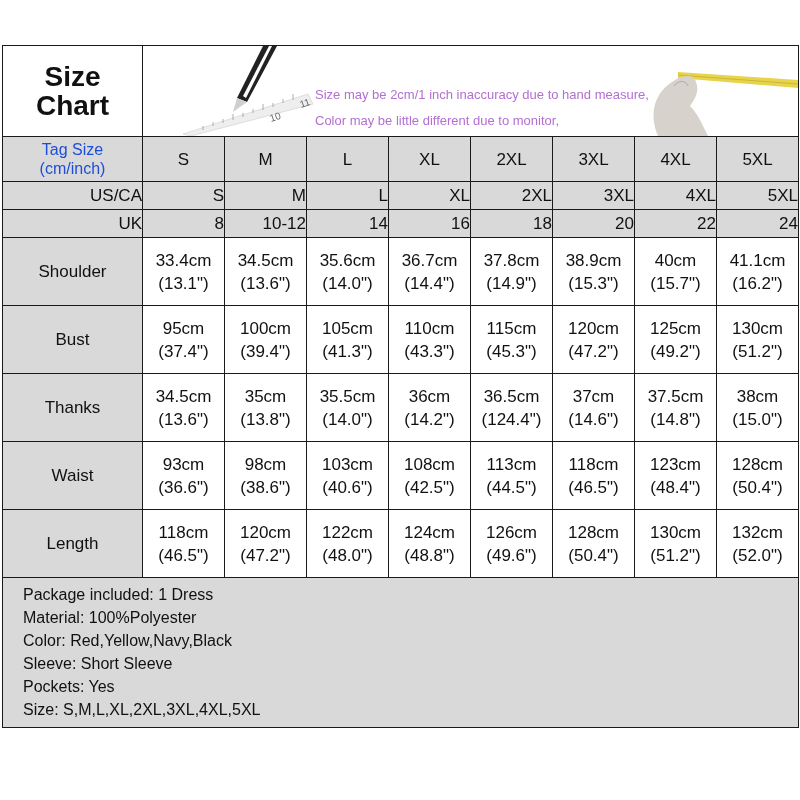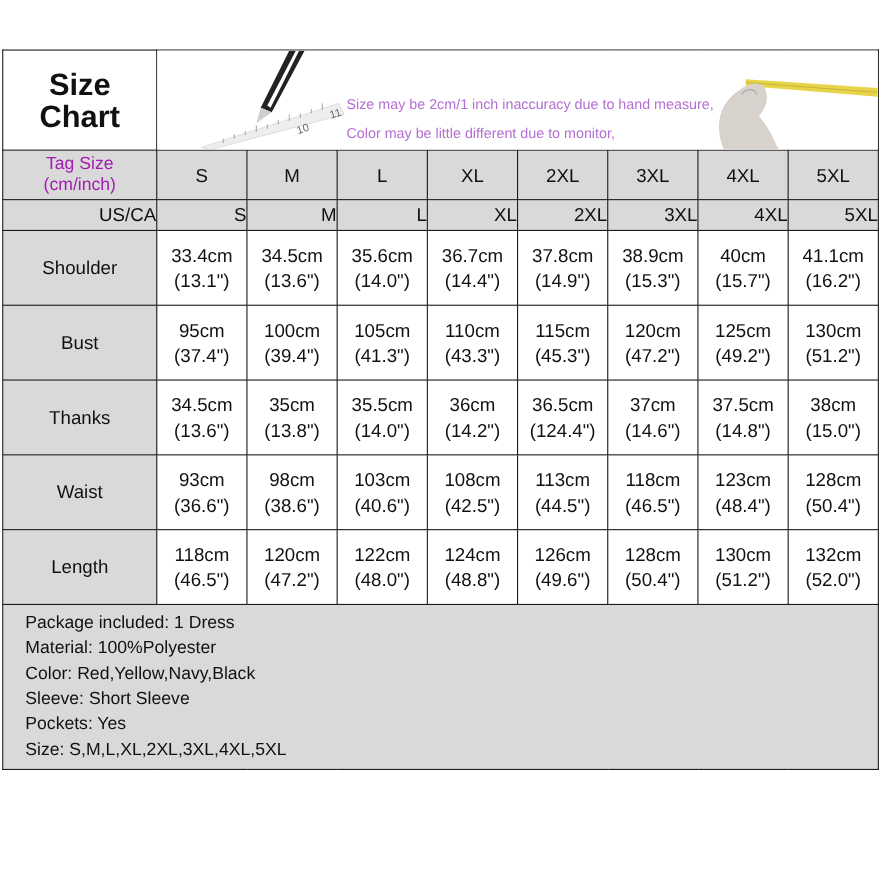--- a/index.html
+++ b/index.html
@@ -11,21 +11,21 @@
        padding: 0; font-size: 17px; line-height: 23px; }
   col.first { width: 140px; }
   col.sz { width: 82px; }
   .gray { background: #d9d9d9; }
   .white { background: #ffffff; }
   .title-cell { height: 90px; font-weight: bold; font-size: 28px; line-height: 29px; background: #fff; }
   .banner { position: relative; height: 90px; background: #fff; overflow: hidden; text-align: left; }
   .banner-notes { position: absolute; left: 172px; top: 12px; color: #b36fd1; font-size: 13px; line-height: 26px; margin-top: 24px; }
   .pencil { position: absolute; left: 30px; top: 0; width: 140px; height: 90px; }
   .hand { position: absolute; right: 0; top: 6px; width: 160px; height: 84px; }
-  .tag-label { color: #a21caf; font-size: 16px; line-height: 19px; }
+  .tag-label { color: #1d4ed8; font-size: 16px; line-height: 19px; }
   .row-tag td { height: 44px; }
   .row-small td { height: 27px; text-align: right; }
   .row-meas td { height: 67px; }
   .info { background: #d9d9d9; text-align: left; padding: 5px 0 6px 20px; font-size: 16px; line-height: 23px; }
   .info div { white-space: nowrap; }
 </style>
 </head>
 <body>
 
 <div class="chart">
@@ -101,20 +101,31 @@
           <td class="gray">US/CA</td>
           <td class="gray">S</td>
           <td class="gray">M</td>
           <td class="gray">L</td>
           <td class="gray">XL</td>
           <td class="gray">2XL</td>
           <td class="gray">3XL</td>
           <td class="gray">4XL</td>
           <td class="gray">5XL</td>
         </tr>
+        <tr class="row-small">
+          <td class="gray">UK</td>
+          <td class="gray">8</td>
+          <td class="gray">10-12</td>
+          <td class="gray">14</td>
+          <td class="gray">16</td>
+          <td class="gray">18</td>
+          <td class="gray">20</td>
+          <td class="gray">22</td>
+          <td class="gray">24</td>
+        </tr>
         <tr class="row-meas">
           <td class="gray">Shoulder</td>
           <td class="white">
             <div>33.4cm</div>
             <div>(13.1")</div>
           </td>
           <td class="white">
             <div>34.5cm</div>
             <div>(13.6")</div>
           </td>

